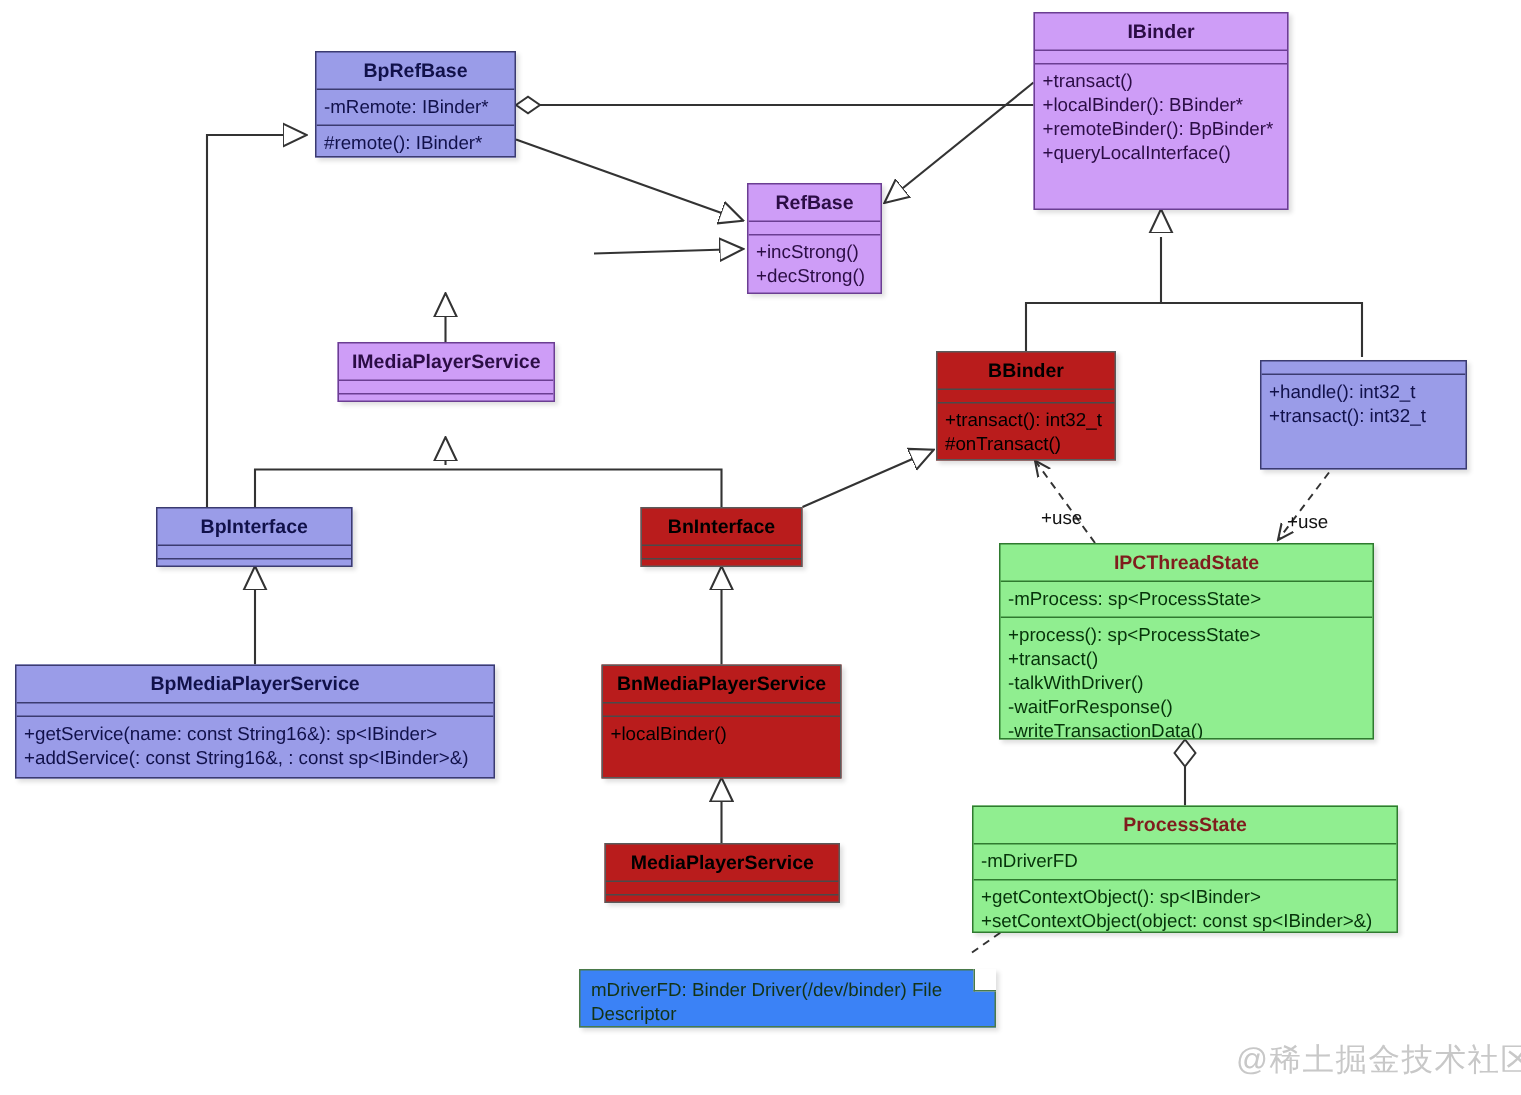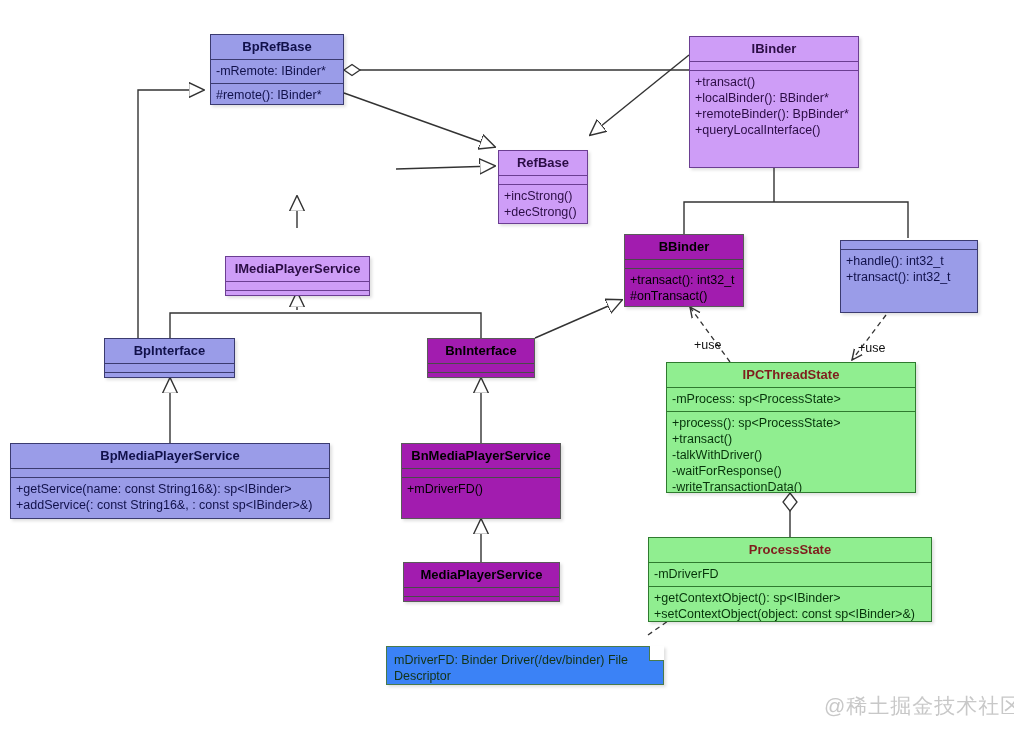--- a/index.html
+++ b/index.html
@@ -57,31 +57,31 @@
   .uml-attrs.empty, .uml-ops.empty {
     padding: 0;
     height: 8px;
   }
   
   .c-blue  { background: #9a9ce8; border-color: #3b3b70; }
   .c-blue .uml-name { border-bottom-color: #3b3b70; color:#11114a; }
   .c-blue .uml-attrs { border-bottom-color: #3b3b70; color:#11114a; }
   .c-blue .uml-ops { color:#11114a; }
 
-  .c-violet { background: #ce9df7; border-color: #6b3e92; margin-top: 28px; }
+  .c-violet { background: #ce9df7; border-color: #6b3e92; }
   .c-violet .uml-name { border-bottom-color: #6b3e92; color:#2b0d45; }
   .c-violet .uml-attrs { border-bottom-color: #6b3e92; color:#2b0d45; }
   .c-violet .uml-ops { color:#2b0d45; }
 
   .c-green { background: #90ee90; border-color: #2f7a2f; }
   .c-green .uml-name { border-bottom-color: #2f7a2f; color:#7f1d1d; }
   .c-green .uml-attrs { border-bottom-color: #2f7a2f; color:#06330a; }
   .c-green .uml-ops { color:#06330a; }
 
-  .c-white { background: #a21caf; border-color: #5a5a5a; }
+  .c-white { background: #b91c1c; border-color: #5a5a5a; }
 
   .uml-note {
     position: absolute;
     box-sizing: border-box;
     background: #3b82f6;
     border: 1px solid #4a7a4a;
     font-size: 12.5px;
     line-height: 16px;
     padding: 5px 7px;
     color: #143314;
@@ -234,21 +234,21 @@
   <div class="uml-class c-blue" style="left:10px; top:443px; width:320px; height:76px;">
     <div class="uml-name">BpMediaPlayerService</div>
     <div class="uml-attrs empty"></div>
     <div class="uml-ops">+getService(name: const String16&amp;): sp&lt;IBinder&gt;
 +addService(: const String16&amp;, : const sp&lt;IBinder&gt;&amp;)</div>
   </div>
 
   <div class="uml-class c-white" style="left:401px; top:443px; width:160px; height:76px;">
     <div class="uml-name">BnMediaPlayerService</div>
     <div class="uml-attrs empty"></div>
-    <div class="uml-ops">+mDriverFD()</div>
+    <div class="uml-ops">+localBinder()</div>
   </div>
 
   <div class="uml-class c-white" style="left:403px; top:562px; width:157px; height:40px;">
     <div class="uml-name">MediaPlayerService</div>
     <div class="uml-attrs empty"></div>
     <div class="uml-ops empty"></div>
   </div>
 
   <div class="uml-class c-green" style="left:648px; top:537px; width:284px; height:85px;">
     <div class="uml-name">ProcessState</div>

